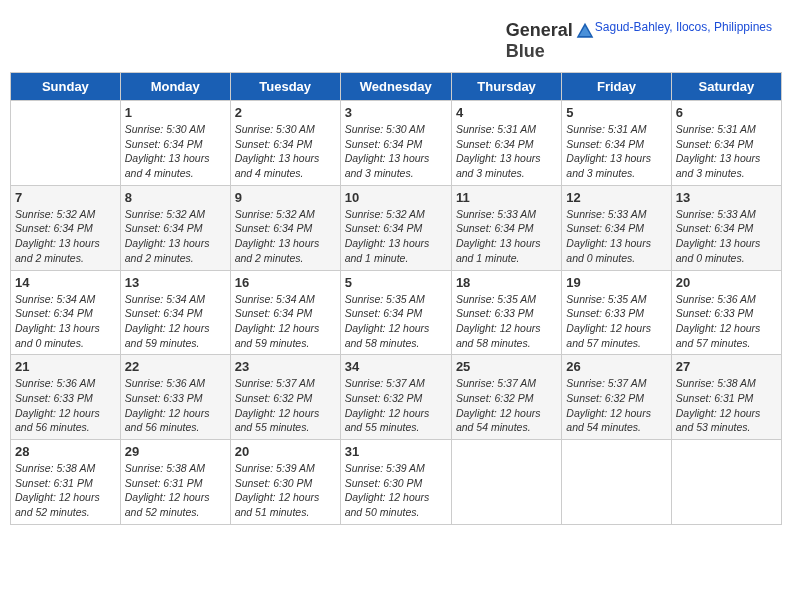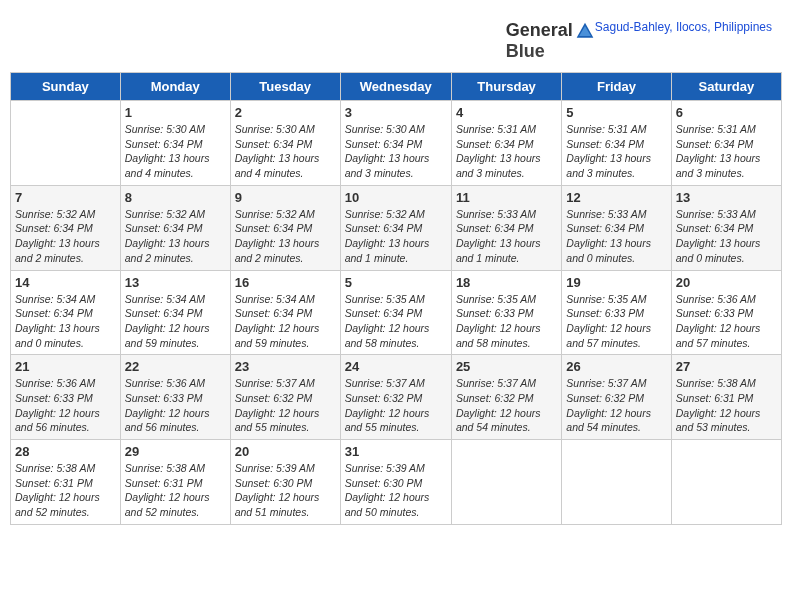--- a/index.html
+++ b/index.html
@@ -221,21 +221,21 @@
         </td>
         <td>
           <div class="day-number">22</div>
           <div class="day-info">Sunrise: 5:36 AM<br>Sunset: 6:33 PM<br>Daylight: 12 hours and 56 minutes.</div>
         </td>
         <td>
           <div class="day-number">23</div>
           <div class="day-info">Sunrise: 5:37 AM<br>Sunset: 6:32 PM<br>Daylight: 12 hours and 55 minutes.</div>
         </td>
         <td>
-          <div class="day-number">24</div>
+          <div class="day-number">34</div>
           <div class="day-info">Sunrise: 5:37 AM<br>Sunset: 6:32 PM<br>Daylight: 12 hours and 55 minutes.</div>
         </td>
         <td>
           <div class="day-number">25</div>
           <div class="day-info">Sunrise: 5:37 AM<br>Sunset: 6:32 PM<br>Daylight: 12 hours and 54 minutes.</div>
         </td>
         <td>
           <div class="day-number">26</div>
           <div class="day-info">Sunrise: 5:37 AM<br>Sunset: 6:32 PM<br>Daylight: 12 hours and 54 minutes.</div>
         </td>

